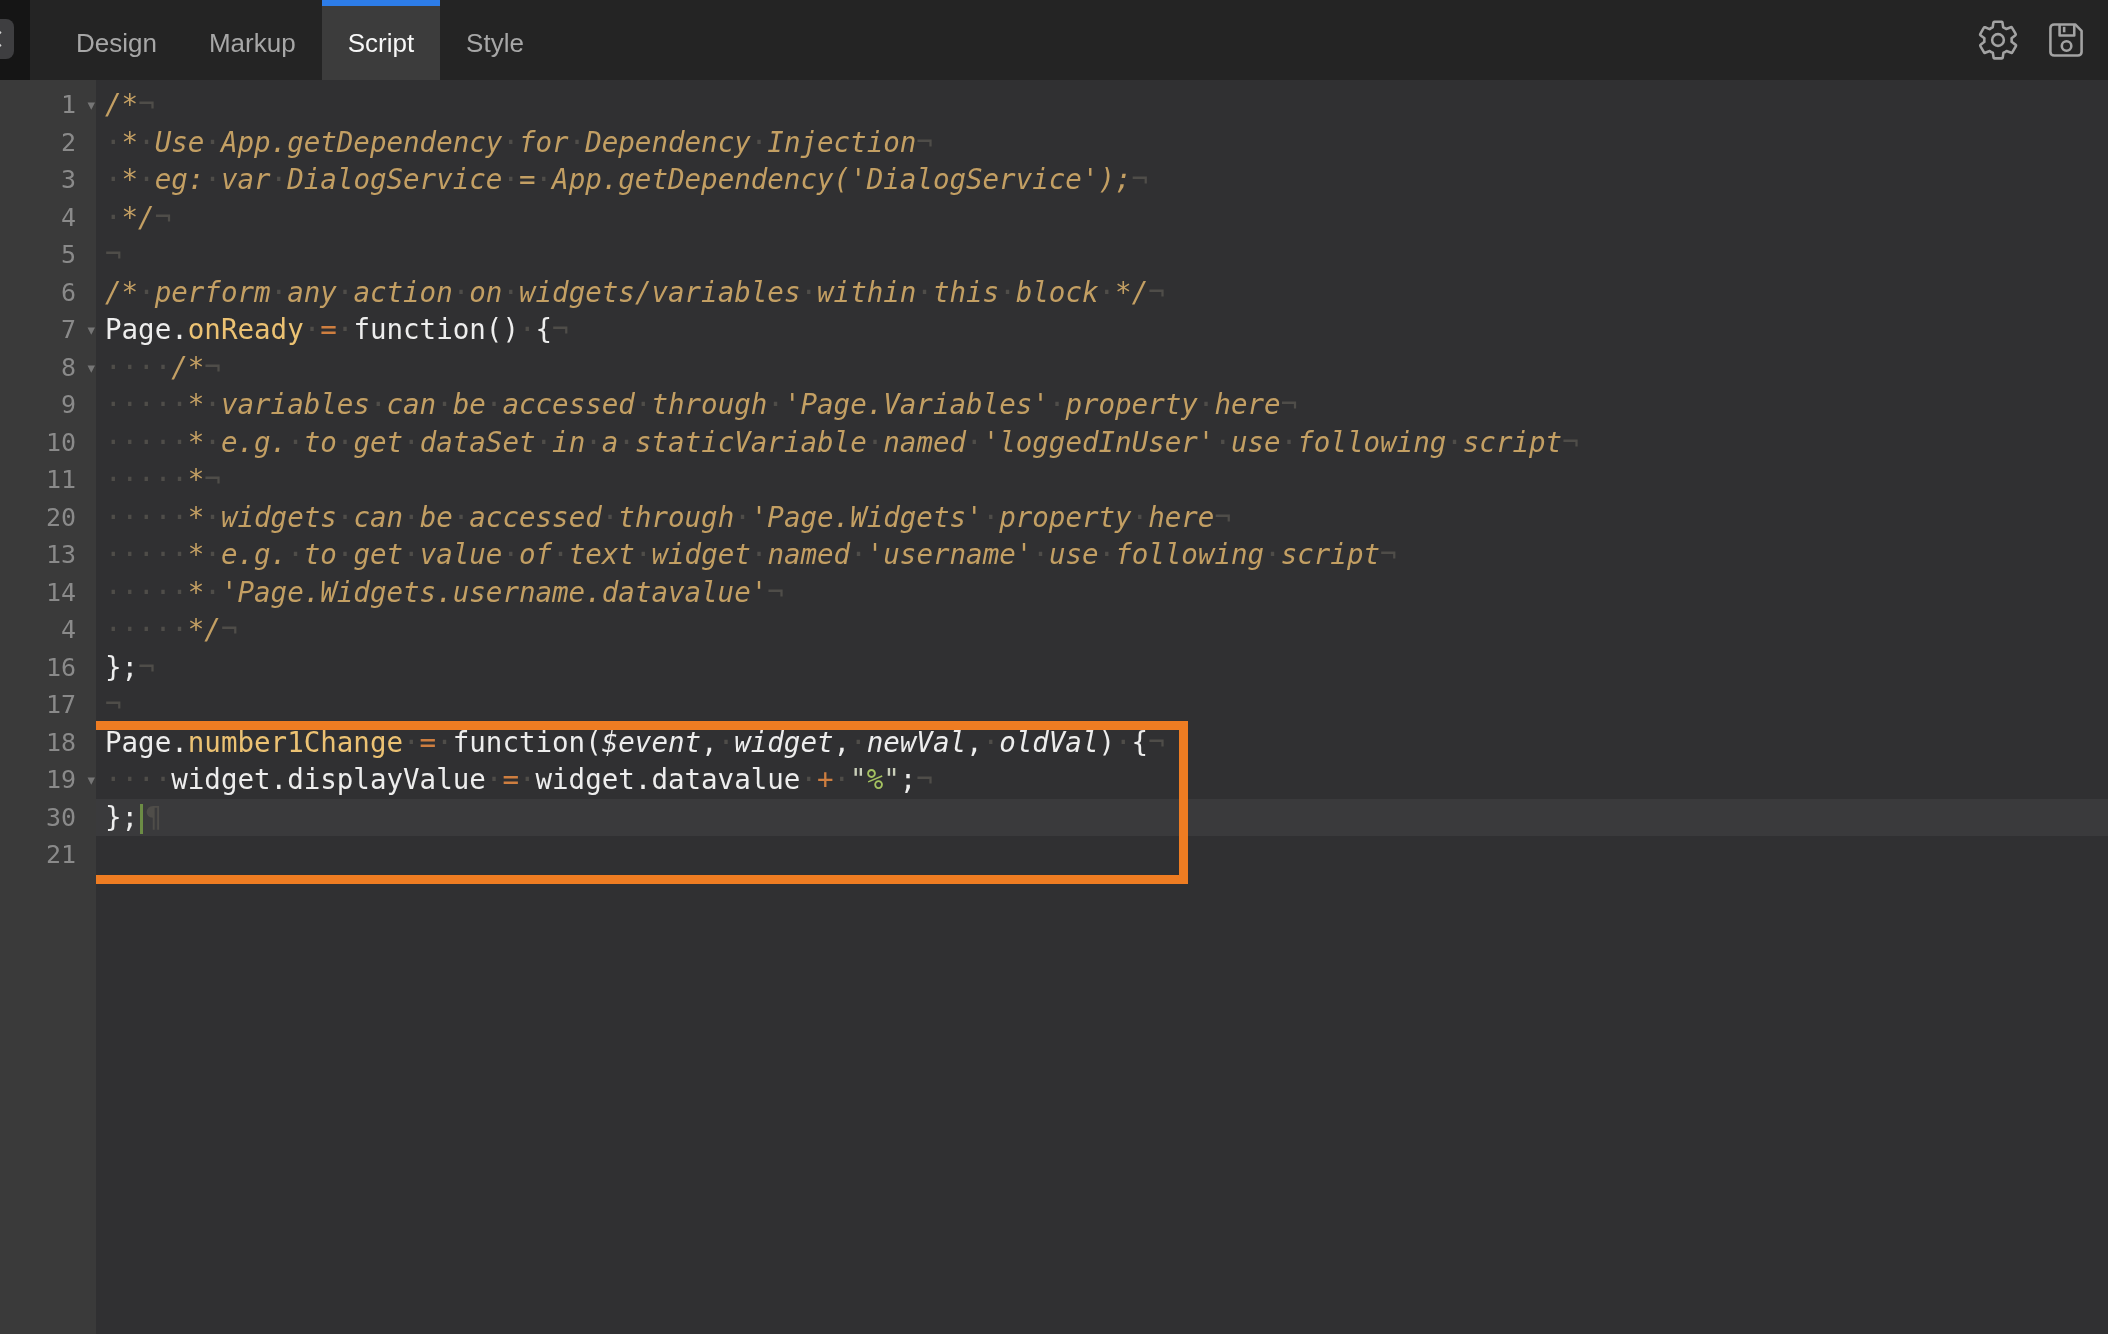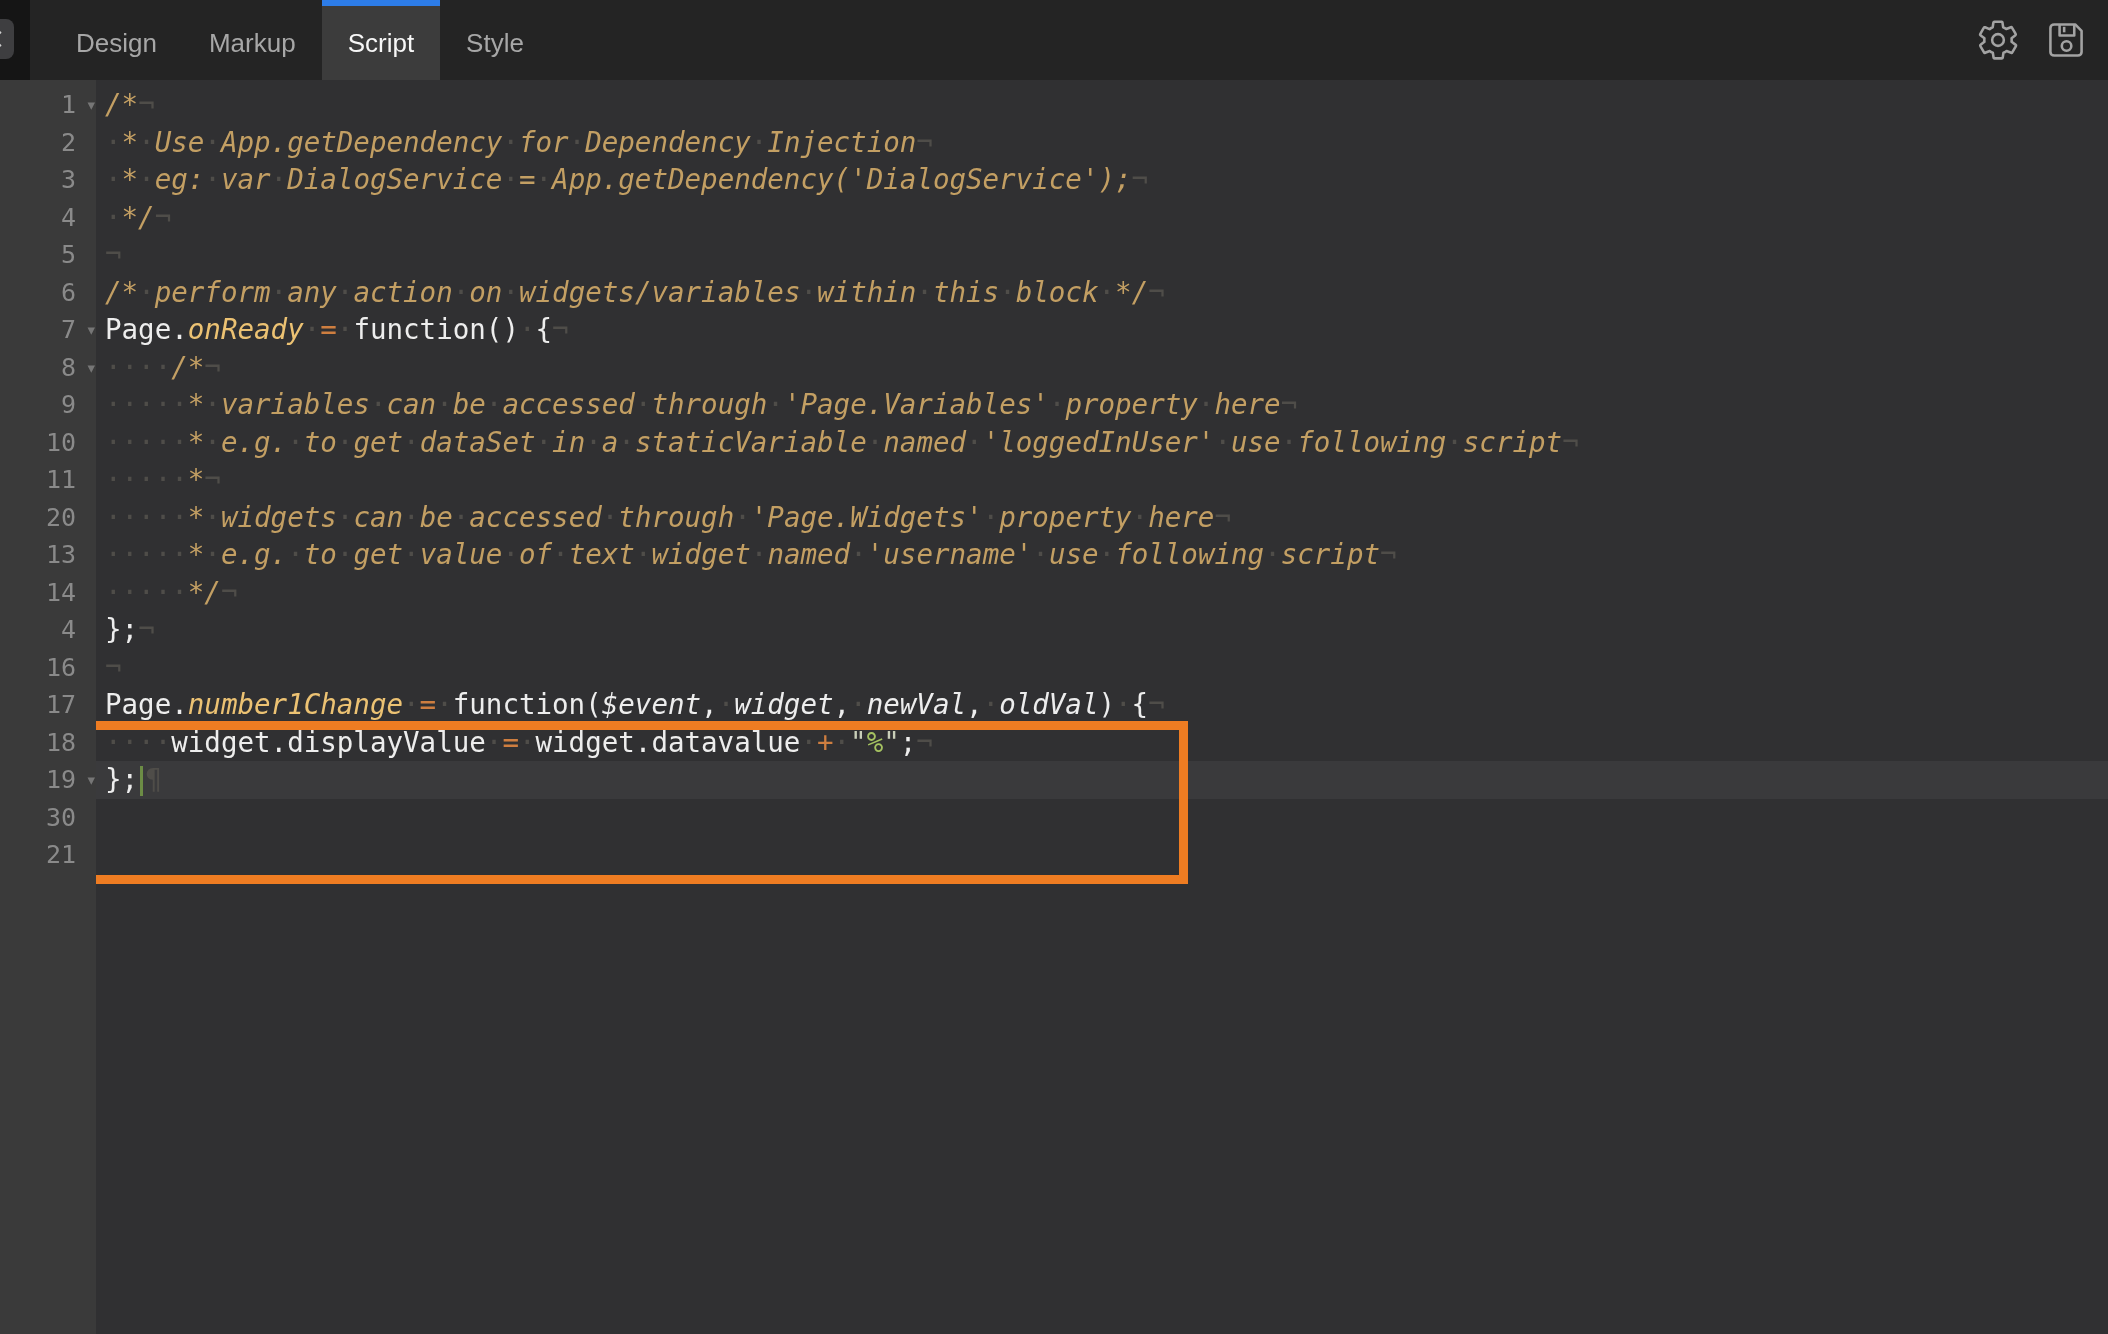--- a/index.html
+++ b/index.html
@@ -23,21 +23,21 @@
   .editor{position:relative;display:flex;height:1254px;}
   .gutter{flex:0 0 96px;width:96px;background:#3A3A3A;padding-top:6px;box-sizing:border-box;}
   .gut-row{position:relative;height:37.5px;line-height:37.5px;text-align:right;padding-right:20px;
            color:#8A8A8A;font-family:"DejaVu Sans Mono",monospace;font-size:25px;}
   .fold{position:absolute;right:1px;top:1px;font-size:15px;color:#767676;font-family:"DejaVu Sans",sans-serif;cursor:pointer;}
   .code{flex:1;position:relative;background:#303032;padding-top:6px;box-sizing:border-box;overflow:hidden;}
   .code-row{height:37.5px;line-height:37.5px;padding-left:9px;white-space:pre;
             font-family:"DejaVu Sans Mono",monospace;font-size:27.5px;color:#EDEDED;}
   .code-row.active{background:rgba(255,255,255,0.05);}
   .tok.c{color:var(--comment);font-style:italic;}
-  .tok.g{color:var(--gold);font-style:italic;}
+  .tok.g{color:var(--gold);}
   .tok.o{color:var(--operator);}
   .tok.i{font-style:italic;}
   .tok.s{color:var(--string);}
   .tok.q{color:var(--quote);}
   .ws{color:var(--invisible);font-style:normal;}
   .caret{display:inline-block;width:3px;height:30px;background:var(--caret);vertical-align:-7px;margin-left:2px;margin-right:2px;}
   .hl-box{position:absolute;left:-13px;width:1105px;border:9px solid var(--box);box-sizing:border-box;
           pointer-events:none;z-index:5;background:transparent;}
 </style>
 </head>
@@ -111,20 +111,21 @@
           <div class="code-row"><span class="ws">·</span><span class="tok c">*/</span><span class="ws eol">¬</span></div>
           <div class="code-row"><span class="ws eol">¬</span></div>
           <div class="code-row"><span class="tok c">/*</span><span class="ws">·</span><span class="tok c">perform</span><span class="ws">·</span><span class="tok c">any</span><span class="ws">·</span><span class="tok c">action</span><span class="ws">·</span><span class="tok c">on</span><span class="ws">·</span><span class="tok c">widgets/variables</span><span class="ws">·</span><span class="tok c">within</span><span class="ws">·</span><span class="tok c">this</span><span class="ws">·</span><span class="tok c">block</span><span class="ws">·</span><span class="tok c">*/</span><span class="ws eol">¬</span></div>
           <div class="code-row"><span class="tok p">Page.</span><span class="tok g">onReady</span><span class="ws">·</span><span class="tok o">=</span><span class="ws">·</span><span class="tok p">function()</span><span class="ws">·</span><span class="tok p">{</span><span class="ws eol">¬</span></div>
           <div class="code-row"><span class="ws">····</span><span class="tok c">/*</span><span class="ws eol">¬</span></div>
           <div class="code-row"><span class="ws">·····</span><span class="tok c">*</span><span class="ws">·</span><span class="tok c">variables</span><span class="ws">·</span><span class="tok c">can</span><span class="ws">·</span><span class="tok c">be</span><span class="ws">·</span><span class="tok c">accessed</span><span class="ws">·</span><span class="tok c">through</span><span class="ws">·</span><span class="tok c">'Page.Variables'</span><span class="ws">·</span><span class="tok c">property</span><span class="ws">·</span><span class="tok c">here</span><span class="ws eol">¬</span></div>
           <div class="code-row"><span class="ws">·····</span><span class="tok c">*</span><span class="ws">·</span><span class="tok c">e.g.</span><span class="ws">·</span><span class="tok c">to</span><span class="ws">·</span><span class="tok c">get</span><span class="ws">·</span><span class="tok c">dataSet</span><span class="ws">·</span><span class="tok c">in</span><span class="ws">·</span><span class="tok c">a</span><span class="ws">·</span><span class="tok c">staticVariable</span><span class="ws">·</span><span class="tok c">named</span><span class="ws">·</span><span class="tok c">'loggedInUser'</span><span class="ws">·</span><span class="tok c">use</span><span class="ws">·</span><span class="tok c">following</span><span class="ws">·</span><span class="tok c">script</span><span class="ws eol">¬</span></div>
           <div class="code-row"><span class="ws">·····</span><span class="tok c">*</span><span class="ws eol">¬</span></div>
           <div class="code-row"><span class="ws">·····</span><span class="tok c">*</span><span class="ws">·</span><span class="tok c">widgets</span><span class="ws">·</span><span class="tok c">can</span><span class="ws">·</span><span class="tok c">be</span><span class="ws">·</span><span class="tok c">accessed</span><span class="ws">·</span><span class="tok c">through</span><span class="ws">·</span><span class="tok c">'Page.Widgets'</span><span class="ws">·</span><span class="tok c">property</span><span class="ws">·</span><span class="tok c">here</span><span class="ws eol">¬</span></div>
           <div class="code-row"><span class="ws">·····</span><span class="tok c">*</span><span class="ws">·</span><span class="tok c">e.g.</span><span class="ws">·</span><span class="tok c">to</span><span class="ws">·</span><span class="tok c">get</span><span class="ws">·</span><span class="tok c">value</span><span class="ws">·</span><span class="tok c">of</span><span class="ws">·</span><span class="tok c">text</span><span class="ws">·</span><span class="tok c">widget</span><span class="ws">·</span><span class="tok c">named</span><span class="ws">·</span><span class="tok c">'username'</span><span class="ws">·</span><span class="tok c">use</span><span class="ws">·</span><span class="tok c">following</span><span class="ws">·</span><span class="tok c">script</span><span class="ws eol">¬</span></div>
+          <div class="code-row"><span class="ws">·····</span><span class="tok c">*</span><span class="ws">·</span><span class="tok c">'Page.Widgets.username.datavalue'</span><span class="ws eol">¬</span></div>
           <div class="code-row"><span class="ws">·····</span><span class="tok c">*/</span><span class="ws eol">¬</span></div>
           <div class="code-row"><span class="tok p">};</span><span class="ws eol">¬</span></div>
           <div class="code-row"><span class="ws eol">¬</span></div>
           <div class="code-row"><span class="tok p">Page.</span><span class="tok g">number1Change</span><span class="ws">·</span><span class="tok o">=</span><span class="ws">·</span><span class="tok p">function(</span><span class="tok i">$event</span><span class="tok p">,</span><span class="ws">·</span><span class="tok i">widget</span><span class="tok p">,</span><span class="ws">·</span><span class="tok i">newVal</span><span class="tok p">,</span><span class="ws">·</span><span class="tok i">oldVal</span><span class="tok p">)</span><span class="ws">·</span><span class="tok p">{</span><span class="ws eol">¬</span></div>
           <div class="code-row"><span class="ws">····</span><span class="tok p">widget.displayValue</span><span class="ws">·</span><span class="tok o">=</span><span class="ws">·</span><span class="tok p">widget.datavalue</span><span class="ws">·</span><span class="tok o">+</span><span class="ws">·</span><span class="tok q">"</span><span class="tok s">%</span><span class="tok q">"</span><span class="tok p">;</span><span class="ws eol">¬</span></div>
           <div class="code-row active"><span class="tok p">};</span><span class="caret"></span><span class="ws eol">¶</span></div>
         </div>
       <div class="hl-box" style="top: 640.5px; height: 163px;"></div>
     </div>
   </div>

